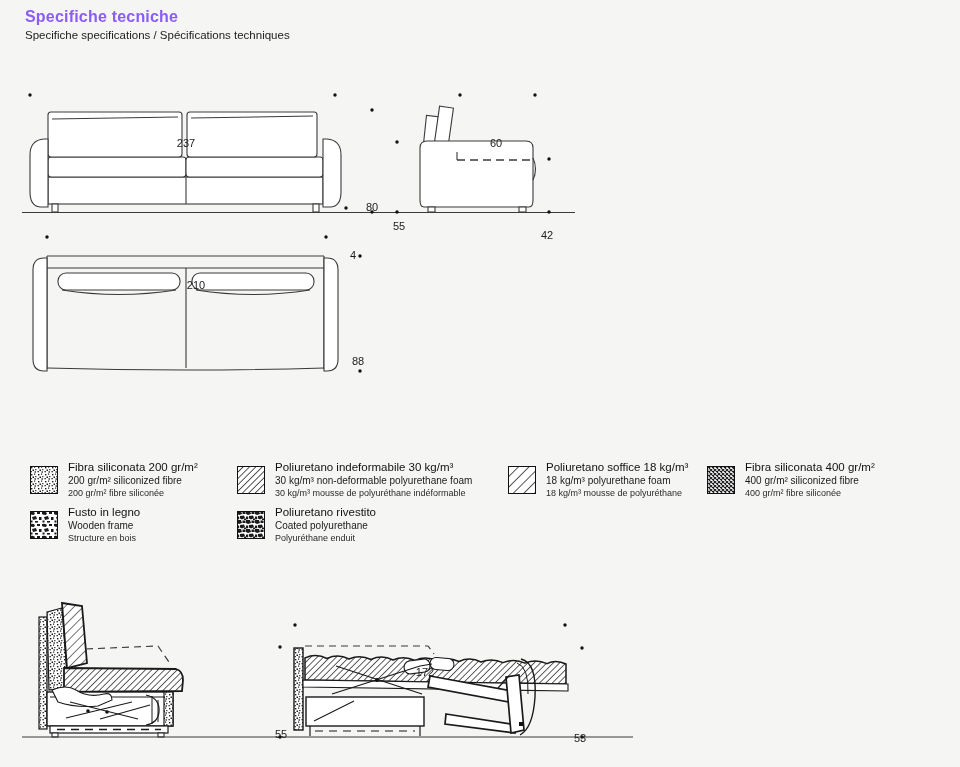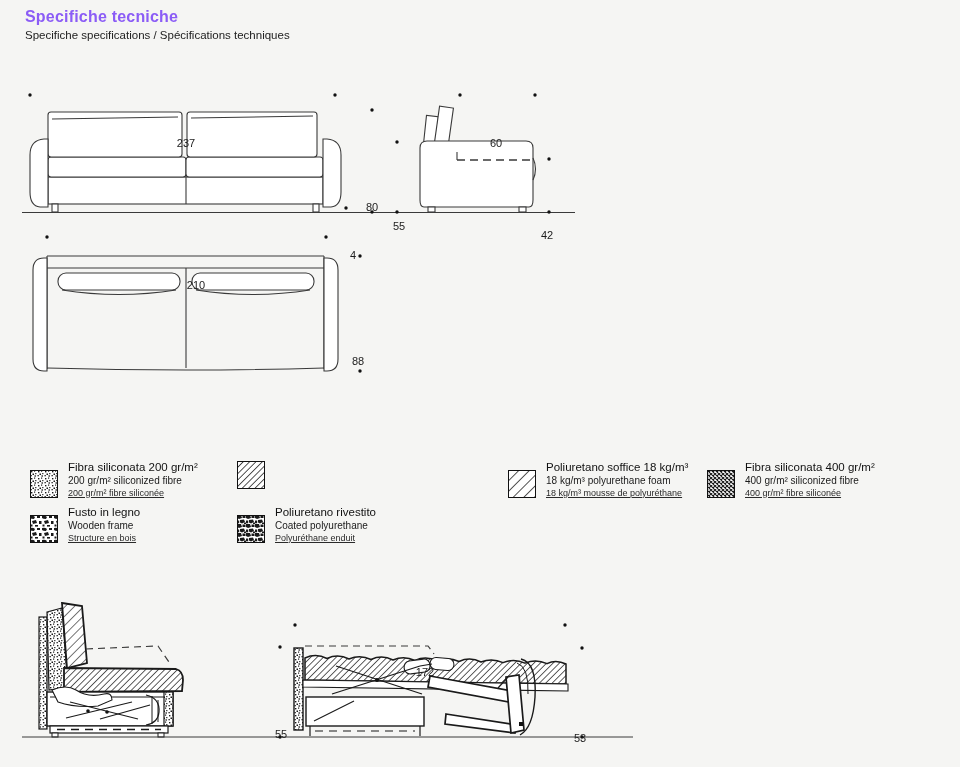--- a/index.html
+++ b/index.html
@@ -3,26 +3,26 @@
 <meta charset="utf-8">
 <style>
   html,body{margin:0;padding:0;background:#f5f5f3;}
   .page{position:relative;width:960px;height:767px;background:#f5f5f3;overflow:hidden;
         font-family:"Liberation Sans", sans-serif;color:#1a1a1a;}
   .hdr{position:absolute;left:25px;top:8px;}
   .hdr h1{margin:0;font-size:16px;font-weight:bold;letter-spacing:.2px;color:#8b5cf6;}
   .hdr .sub{margin-top:3px;font-size:11.5px;color:#222;}
   svg.draw{position:absolute;left:0;top:0;}
   .dim{position:absolute;transform:translate(-50%,-50%);font-size:11px;font-weight:normal;color:#1c1c1c;white-space:nowrap;margin-top:48px;}
-  .lg-item{position:absolute;display:flex;align-items:flex-end;}
+  .lg-item{position:absolute;display:flex;align-items:center;}
   .lg-item svg{flex:0 0 auto;display:block;}
   .lg-text{margin-left:10px;line-height:1.15;}
   .l1{font-size:11.5px;color:#111;}
   .l2{font-size:10px;color:#1a1a1a;margin-top:1px;}
-  .l3{font-size:9px;color:#2a2a2a;margin-top:1px;text-decoration:underline;}
+  .l3{font-size:9px;color:#2a2a2a;margin-top:1px;}
 </style>
 </head>
 <body>
 
 <div class="page">
 
   <div class="hdr">
     <h1>Specifiche tecniche</h1>
     <div class="sub">Specifiche specifications / Spécifications techniques</div>
   </div>
@@ -208,20 +208,25 @@
   <div class="lg-item" style="left:237px;top:461px">
     <svg width="28" height="28">
       <defs>
           <pattern id="sw2p" width="4.5" height="4.5" patternTransform="rotate(45)" patternUnits="userSpaceOnUse">
         <rect width="4.5" height="4.5" fill="#fff"></rect>
             <line x1="0" y1="0" x2="0" y2="4.5" stroke="#1a1a1a" stroke-width="1.5"></line>
       </pattern>
         </defs>
       <rect x="0.5" y="0.5" width="27" height="27" fill="url(#sw2p)" stroke="#111"></rect>
     </svg>
+    <div class="lg-text">
+      <div class="l1">Poliuretano indeformabile 30 kg/m³</div>
+      <div class="l2">30 kg/m³ non-deformable polyurethane foam</div>
+      <div class="l3">30 kg/m³ mousse de polyuréthane indéformable</div>
+    </div>
   </div>
 
   <div class="lg-item" style="left:508px;top:461px">
     <svg width="28" height="28">
       <defs>
           <pattern id="sw3p" width="7.5" height="7.5" patternTransform="rotate(45)" patternUnits="userSpaceOnUse">
         <rect width="7.5" height="7.5" fill="#fff"></rect>
             <line x1="0" y1="0" x2="0" y2="7.5" stroke="#1a1a1a" stroke-width="1.5"></line>
       </pattern>
         </defs>

